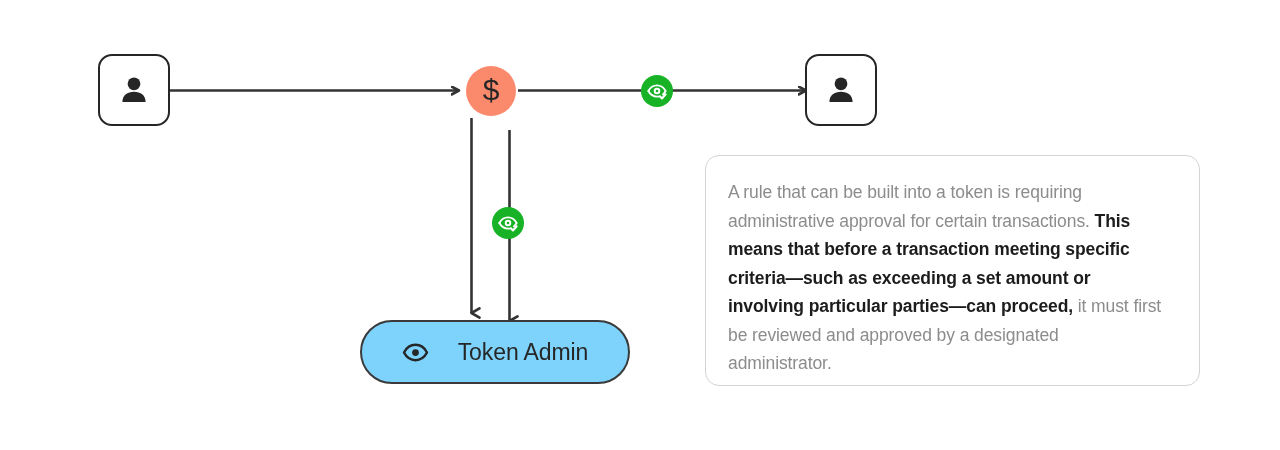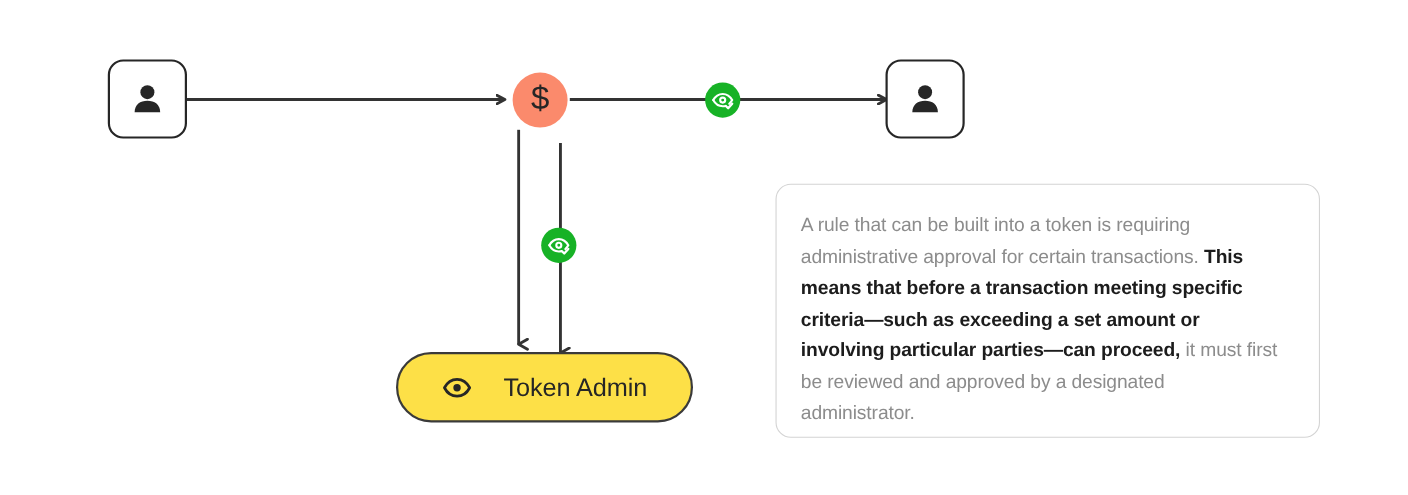--- a/index.html
+++ b/index.html
@@ -93,21 +93,21 @@
 
   
   #token-admin-pill {
     position: absolute;
     left: 360px;
     top: 320px;
     width: 270px;
     height: 64px;
     border: 2.5px solid #3a3a3a;
     border-radius: 32px;
-    background: #fde047;
+    background: #7dd3fc;
     display: flex;
     align-items: center;
     justify-content: center;
     gap: 29px;
     box-sizing: border-box;
   }
   #token-admin-pill .pill-label {
     font-size: 23px;
     color: #262626;
     font-family: "Liberation Sans", sans-serif;
@@ -120,21 +120,20 @@
     position: absolute;
     left: 705px;
     top: 155px;
     width: 495px;
     height: 231px;
     border: 1.5px solid #d4d4d4;
     border-radius: 14px;
     background: #ffffff;
     box-sizing: border-box;
     padding: 22px 32px 20px 22px;
-    margin-top: 12px;
   }
   #explanation-card .body {
     font-size: 17.5px;
     line-height: 28.5px;
     color: #8c8c8c;
     font-family: "Liberation Sans", sans-serif;
     letter-spacing: -0.1px;
   }
   #explanation-card .body .strong {
     color: #1c1c1c;

